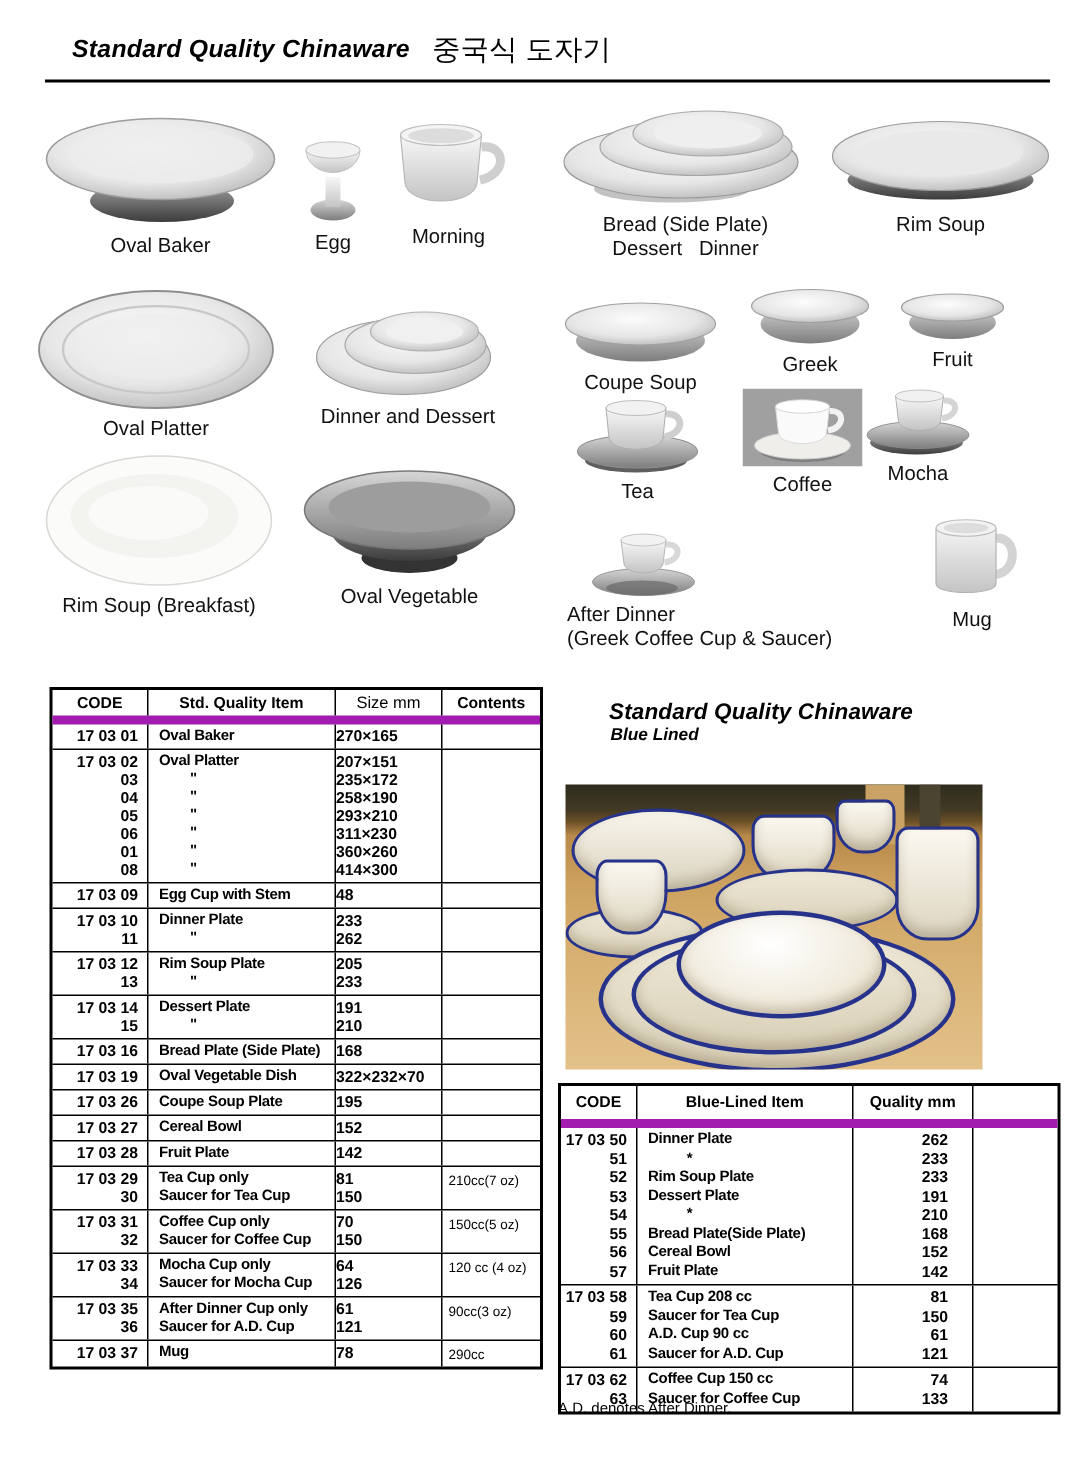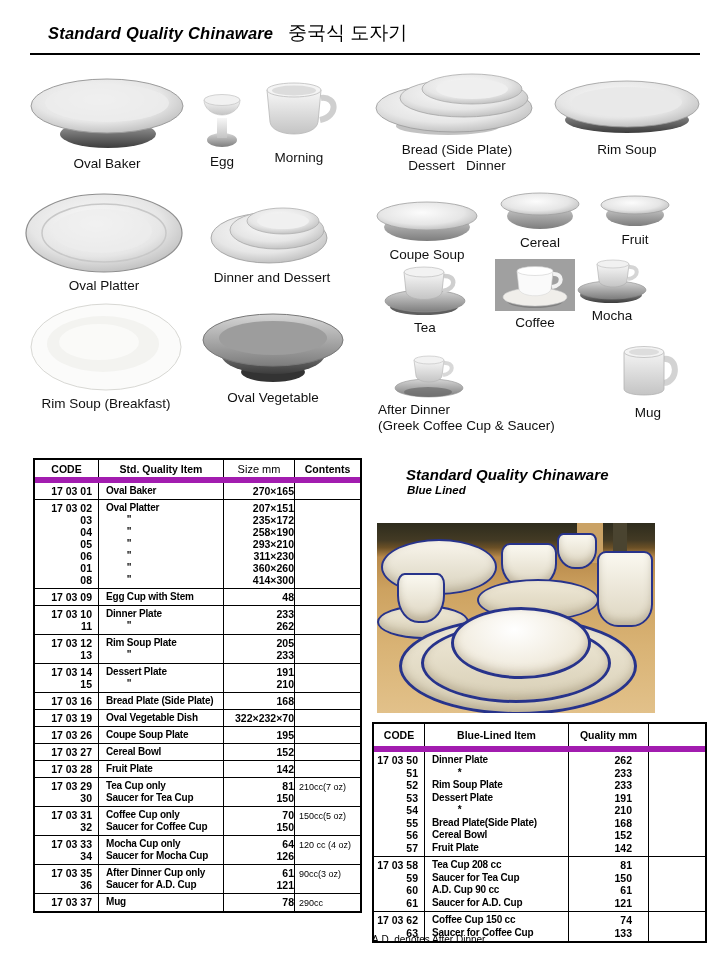--- a/index.html
+++ b/index.html
@@ -50,21 +50,21 @@
   .sgroup{display:grid;border-bottom:1.5px solid #000;}
   #left-table .sgroup{grid-template-columns:64px 125px 71px 1fr;}
   #right-table .sgroup{grid-template-columns:51px 144px 80px 1fr;}
   .sgroup:last-child{border-bottom:none;}
   .gc{border-right:1.5px solid #000;padding:2px 0;min-height:12px;}
   .gc.last{border-right:none;}
   .ln{font-size:10.5px;line-height:12px;font-weight:700;white-space:pre;}
   #right-table .ln{line-height:12.5px;}
   .ln.code{text-align:right;padding-right:6px;}
   .ln.item{text-align:left;padding-left:7px;font-size:10px;letter-spacing:-.2px;}
-  #left-table .ln.size{text-align:right;}
+  #left-table .ln.size{text-align:left;}
   #right-table .ln.size{text-align:right;padding-right:16px;}
   .ln.contents{font-weight:400;font-size:9px;padding:1px 2px 0 4px;white-space:normal;}
 
   
   .bl-head{position:absolute;left:406px;top:466px;font-weight:700;font-style:italic;
            font-size:15px;letter-spacing:.1px;}
   .bl-sub{position:absolute;left:407px;top:484px;font-weight:700;font-style:italic;font-size:11.5px;}
   .footnote{position:absolute;left:372px;top:934px;font-size:10px;}
 
   
@@ -184,21 +184,21 @@
     <ellipse cx="52" cy="17" rx="50" ry="14" fill="url(#gp)" stroke="#a0a0a0" stroke-width=".8"></ellipse>
   </svg>
   <div class="glabel">Coupe Soup</div>
 </div>
 
 <div class="gitem" id="gi-cereal">
   <svg class="gimg" width="82" height="41" viewBox="0 0 82 41">
     <ellipse cx="41" cy="26" rx="33" ry="13" fill="url(#gb)"></ellipse>
     <ellipse cx="41" cy="14" rx="39" ry="11" fill="url(#gp)" stroke="#a0a0a0" stroke-width=".8"></ellipse>
   </svg>
-  <div class="glabel">Cereal</div>
+  <div class="glabel">Greek</div>
 </div>
 
 <div class="gitem" id="gi-fruit">
   <svg class="gimg" width="74" height="35" viewBox="0 0 74 35">
     <ellipse cx="37" cy="22" rx="29" ry="11" fill="url(#gb)"></ellipse>
     <ellipse cx="37" cy="12" rx="34" ry="9" fill="url(#gp)" stroke="#a0a0a0" stroke-width=".8"></ellipse>
   </svg>
   <div class="glabel">Fruit</div>
 </div>
 

